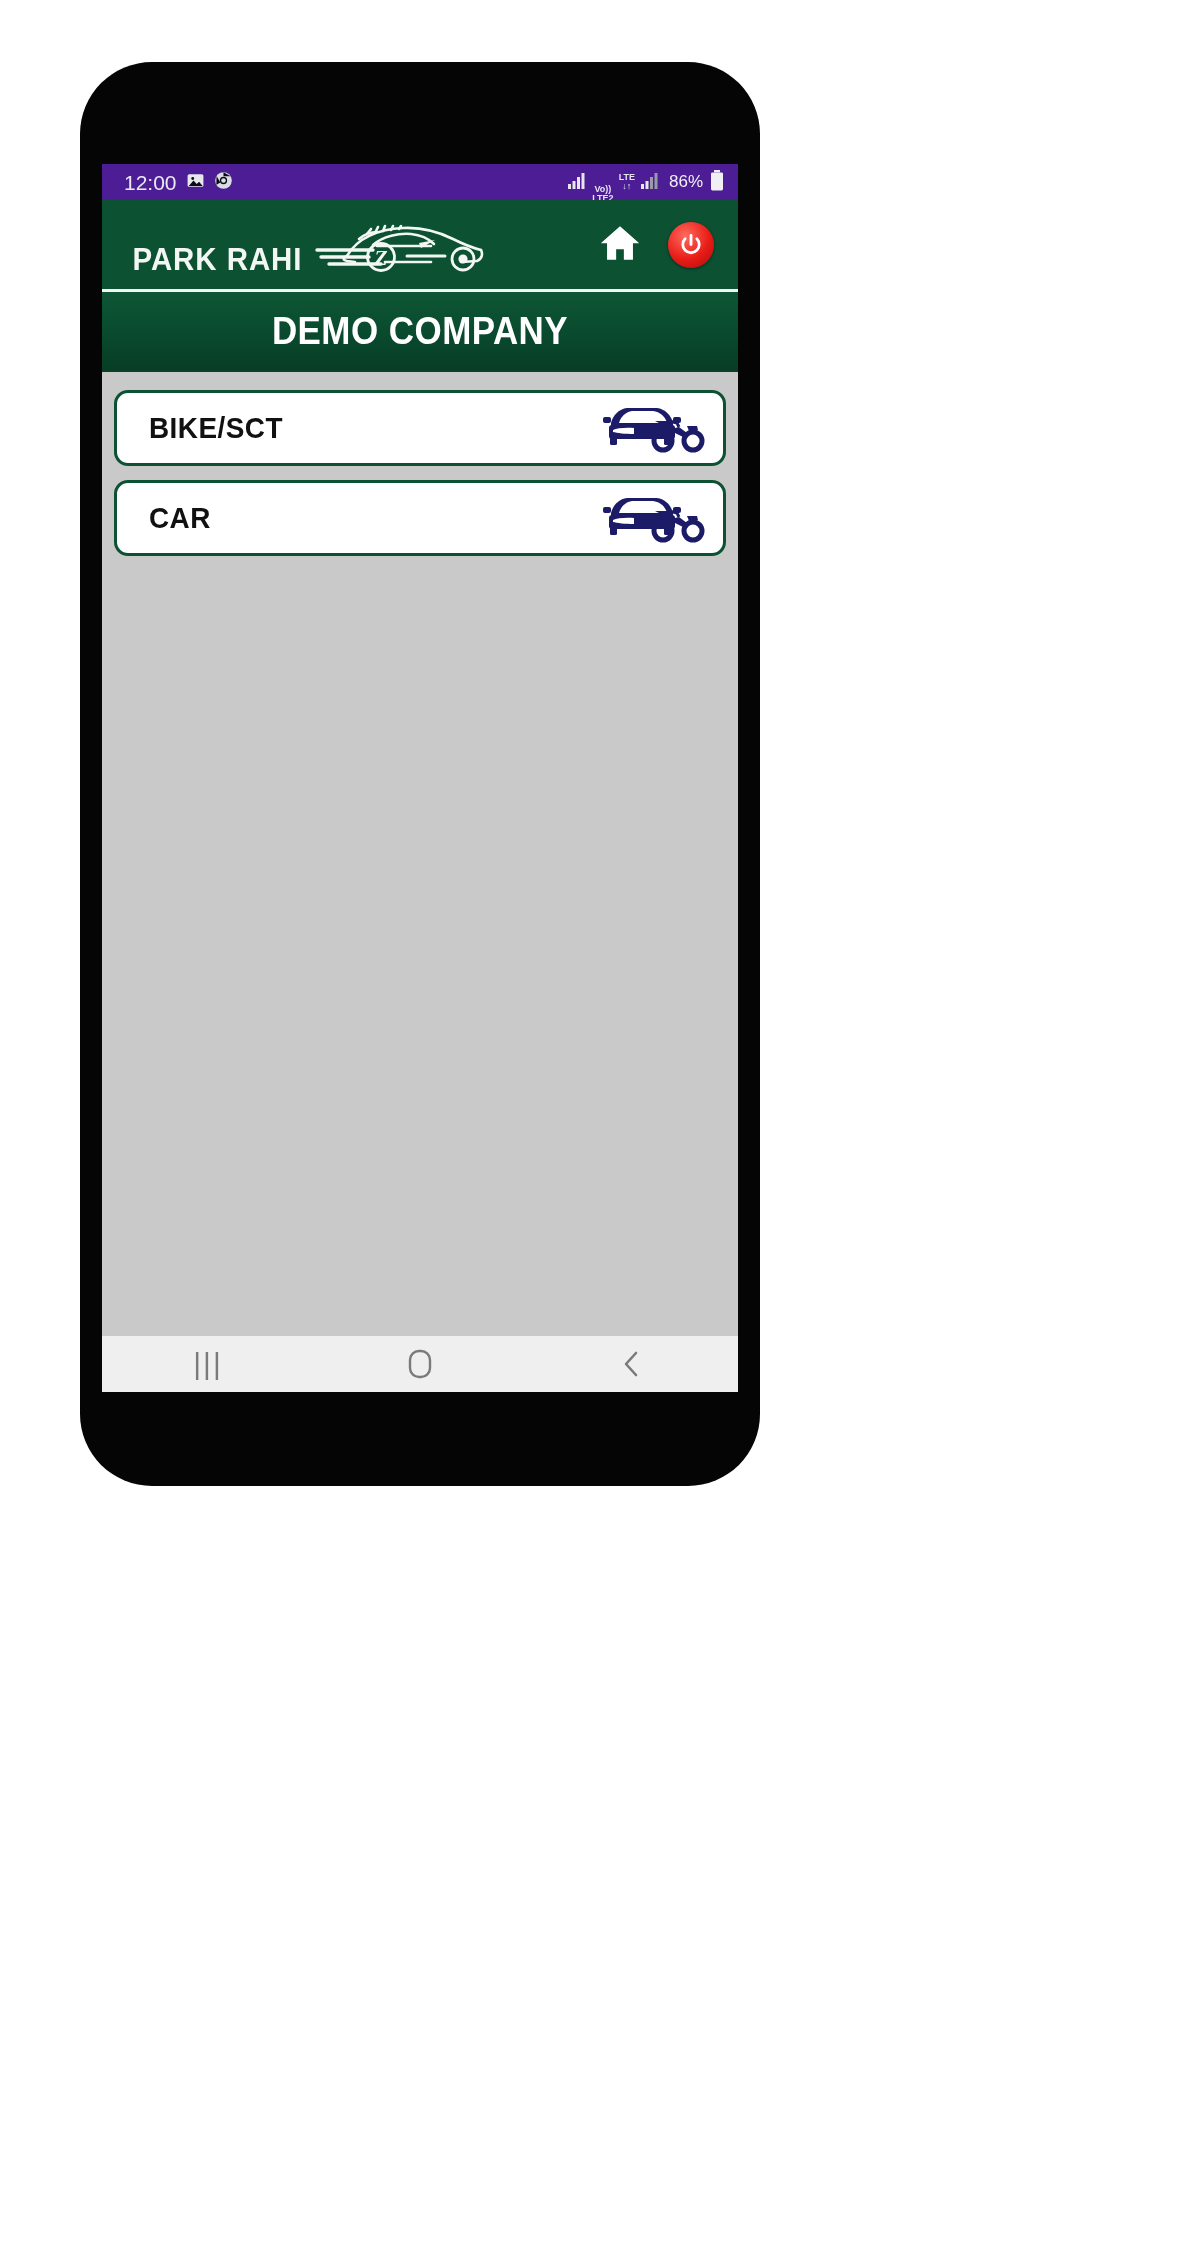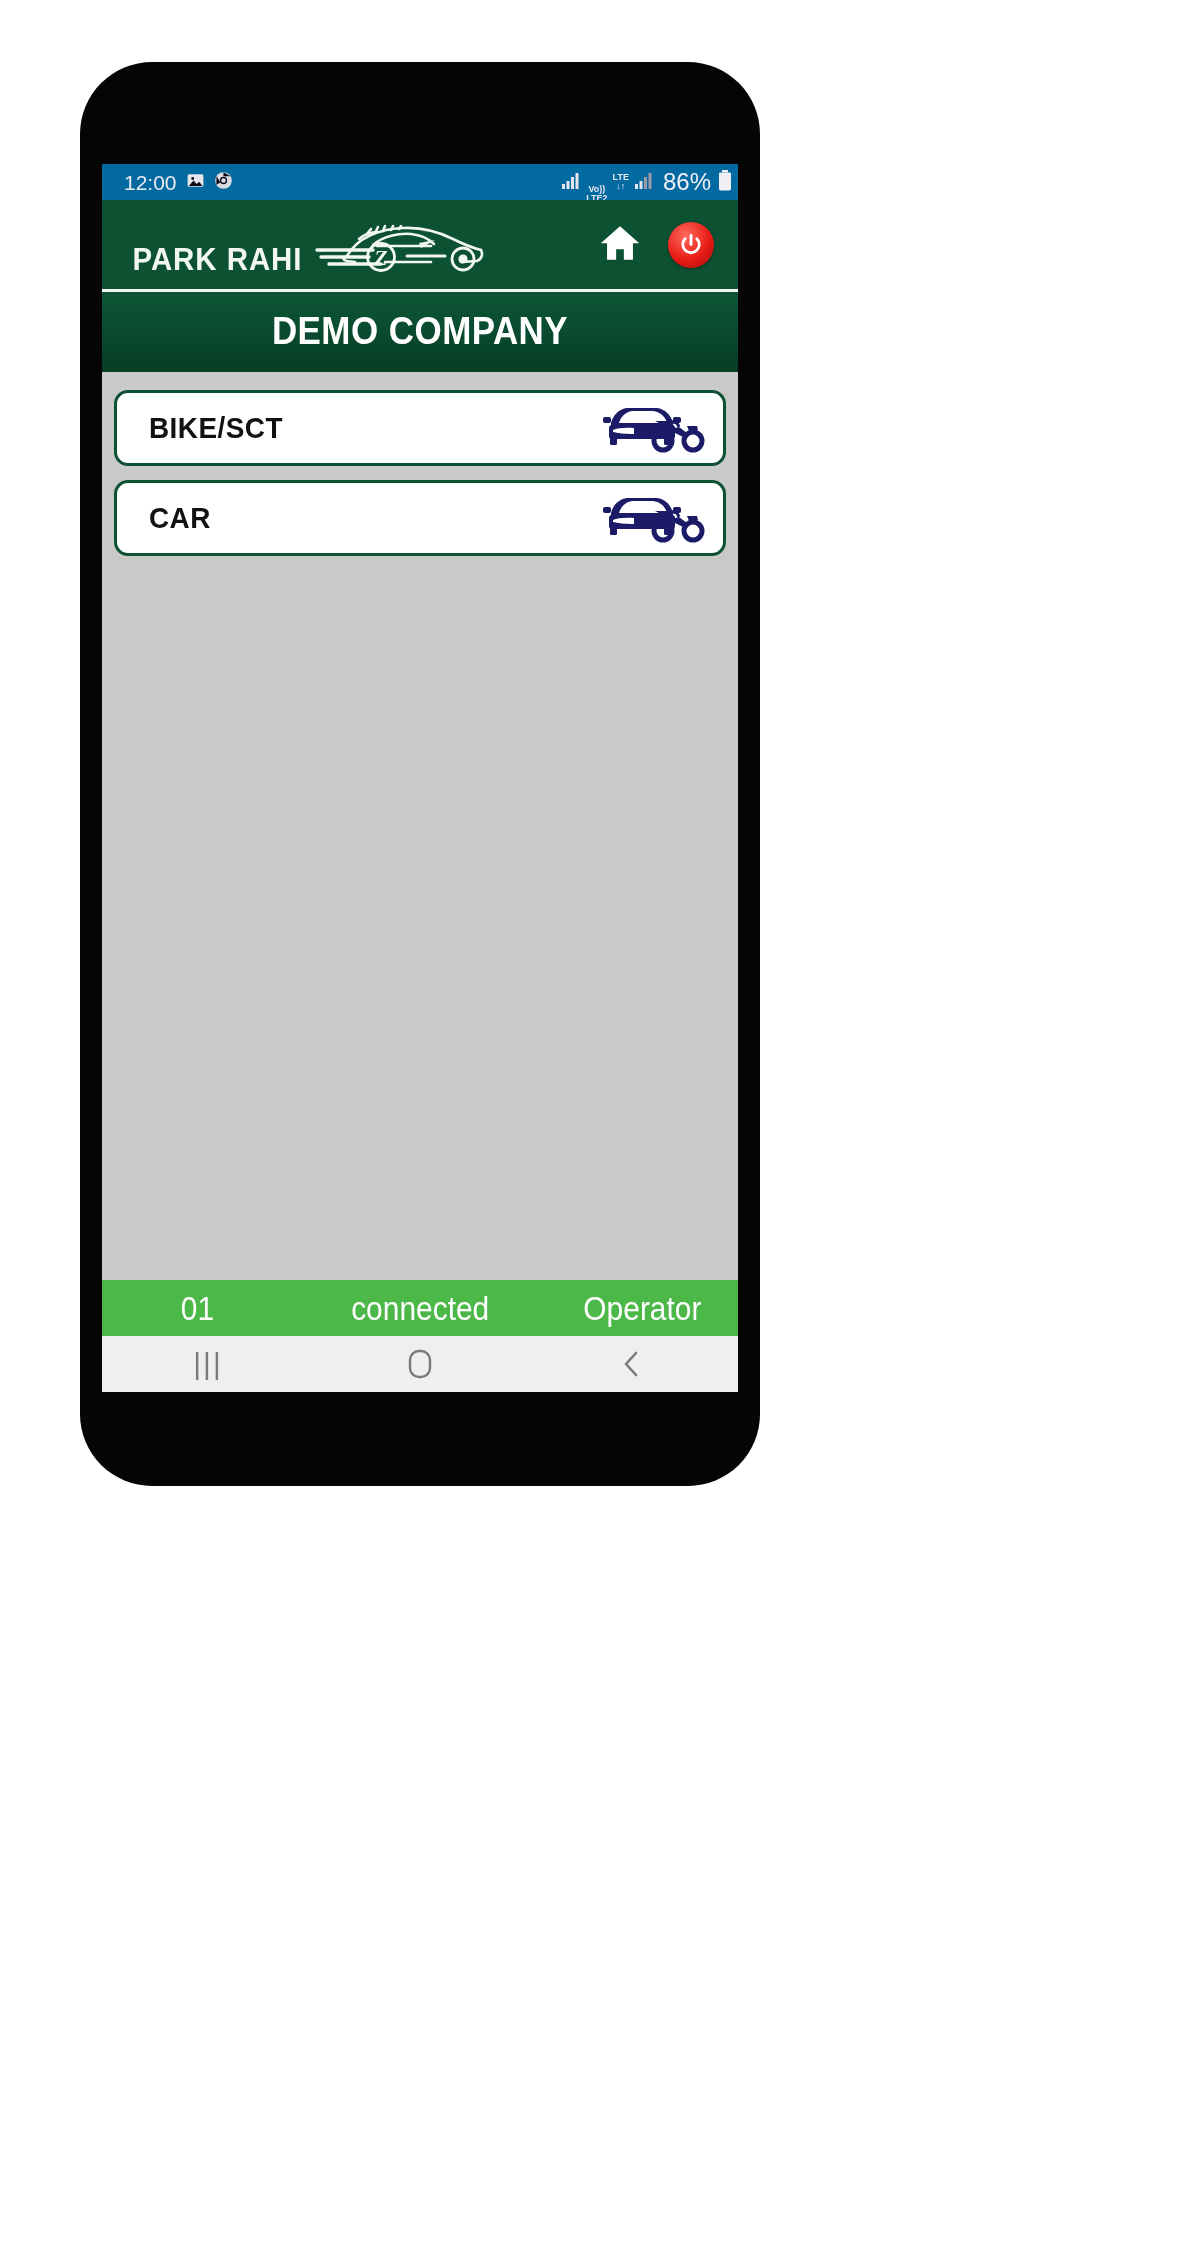--- a/index.html
+++ b/index.html
@@ -36,40 +36,40 @@
     height: 1228px;
     background: #c9c9c9;
     overflow: hidden;
     display: flex;
     flex-direction: column;
   }
 
   
   #status-bar {
     height: 36px;
-    background: #0369a1;
+    background: #4c1d95;
     display: flex;
     align-items: center;
     justify-content: space-between;
-    padding: 0 6px 0 22px;
+    padding: 0 14px 0 22px;
     box-sizing: border-box;
     flex: 0 0 auto;
   }
   .sb-left { display: flex; align-items: center; gap: 9px; }
   .sb-time {
     color: #e9e9ef;
     font-size: 21px;
     font-family: "Liberation Sans", sans-serif;
     letter-spacing: 0px;
     line-height: 1;
   }
   .sb-right { display: flex; align-items: center; gap: 5px; }
   .sb-pct {
     color: #f0f0f4;
-    font-size: 24px;
+    font-size: 17px;
     margin-left: 4px;
     margin-right: 2px;
   }
   .vo-stack {
     display: flex;
     flex-direction: column;
     align-items: center;
     line-height: 0.92;
     color: #e6e6ec;
     font-size: 9px;
@@ -370,25 +370,20 @@
               <path d="M68 22 L76 24 L78 28" stroke="#1b1b68" stroke-width="3" fill="none"></path>
             </g>
             <circle cx="62" cy="42" r="9" fill="none" stroke="#1b1b68" stroke-width="5"></circle>
             <circle cx="92" cy="42" r="9" fill="none" stroke="#1b1b68" stroke-width="5"></circle>
           </svg>
         </span>
       </div>
 
     </div>
 
-    <div id="app-status">
-      <div class="st-left">01</div>
-      <div class="st-center">connected</div>
-      <div class="st-right">Operator</div>
-    </div>
 
     <div id="nav-bar">
       <div>
         <span class="nav-recents">|||</span>
       </div>
       <div>
         <svg width="26" height="32" viewBox="0 0 26 32">
           <rect x="3" y="3" width="20" height="26" rx="9" fill="none" stroke="#7a7a7a" stroke-width="2.4"></rect>
         </svg>
       </div>

